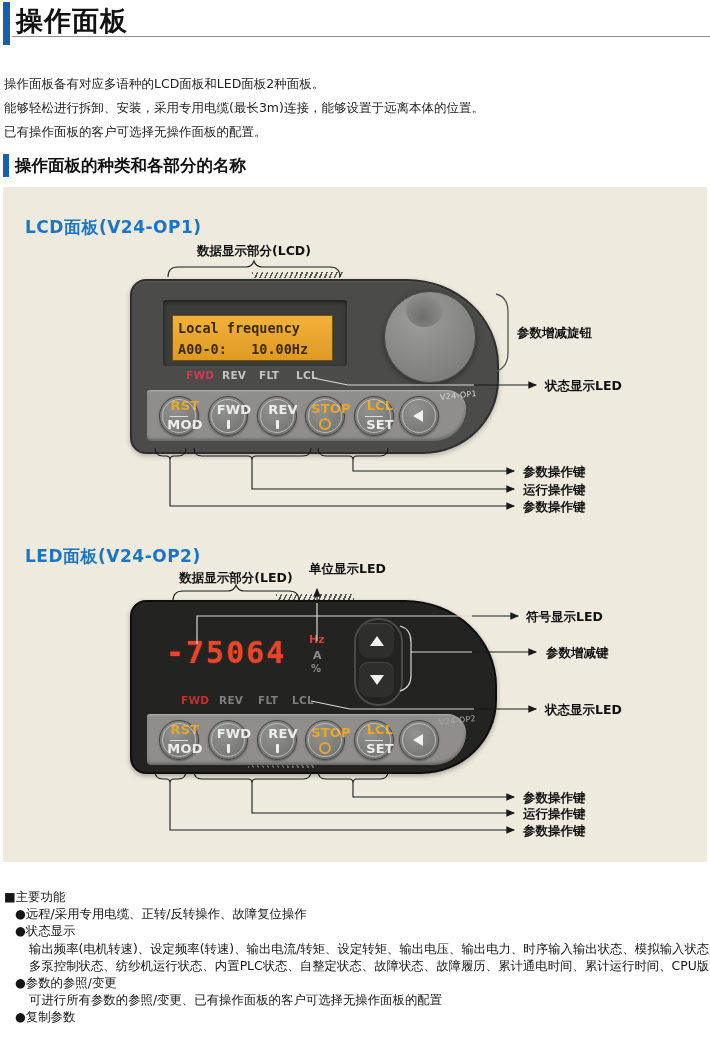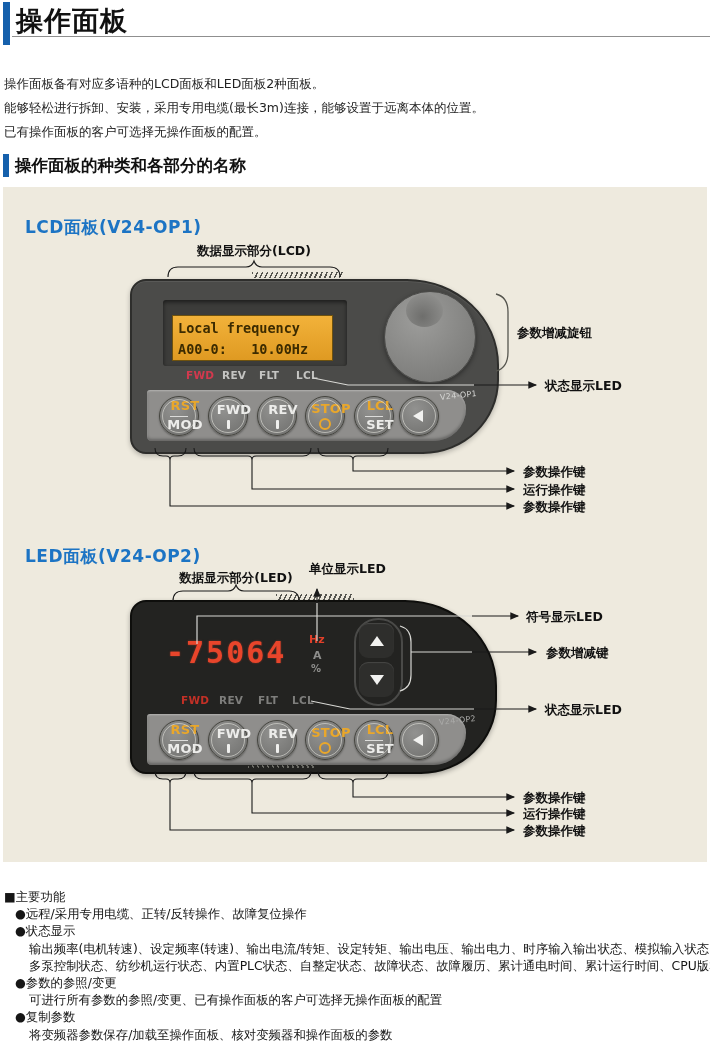--- a/index.html
+++ b/index.html
@@ -255,16 +255,15 @@
 
   <div class="features">
     <div class="feat-line lv0">■主要功能</div>
     <div class="feat-line lv1">●远程/采用专用电缆、正转/反转操作、故障复位操作</div>
     <div class="feat-line lv1">●状态显示</div>
     <div class="feat-line lv2">输出频率(电机转速)、设定频率(转速)、输出电流/转矩、设定转矩、输出电压、输出电力、时序输入输出状态、模拟输入状态、模式运行状态、</div>
     <div class="feat-line lv2">多泵控制状态、纺纱机运行状态、内置PLC状态、自整定状态、故障状态、故障履历、累计通电时间、累计运行时间、CPU版本等</div>
     <div class="feat-line lv1">●参数的参照/变更</div>
     <div class="feat-line lv2">可进行所有参数的参照/变更、已有操作面板的客户可选择无操作面板的配置</div>
     <div class="feat-line lv1">●复制参数</div>
-    <div class="feat-line lv2">将变频器参数保存/加载至操作面板、核对变频器和操作面板的参数</div>
   </div>
 
 </div>
 
 </body></html>

